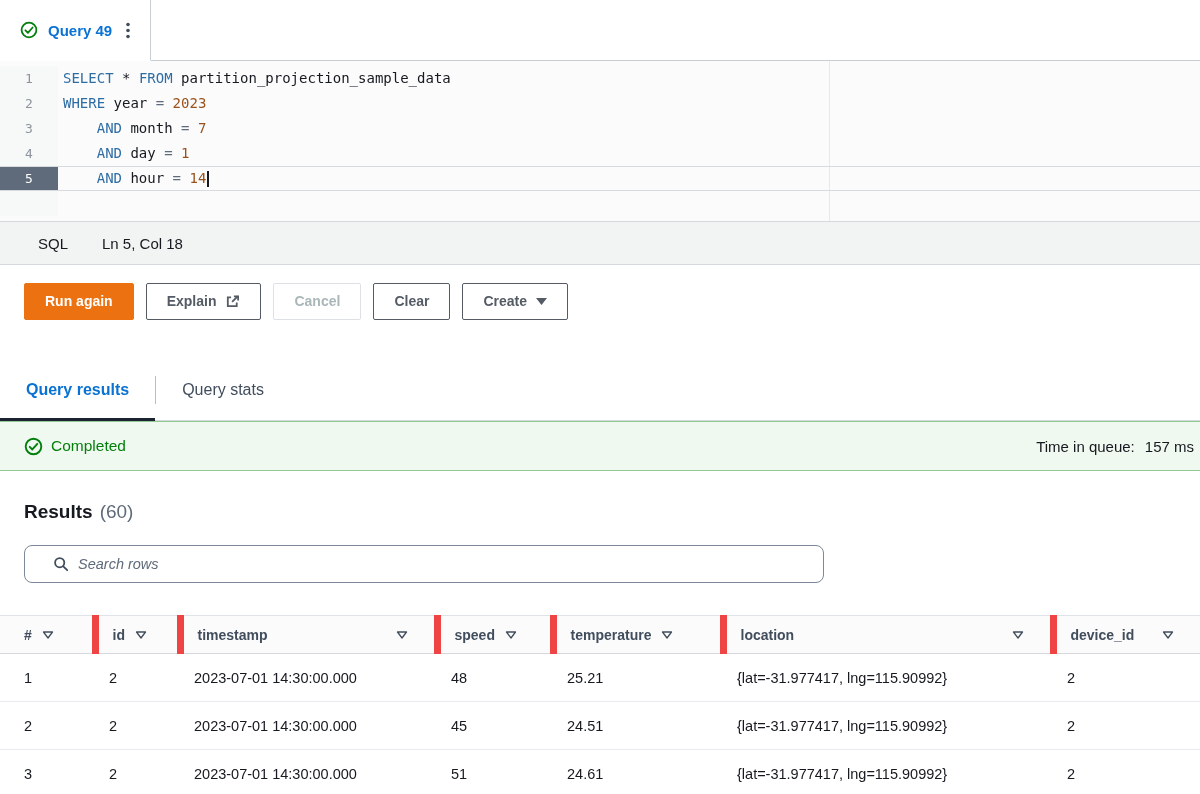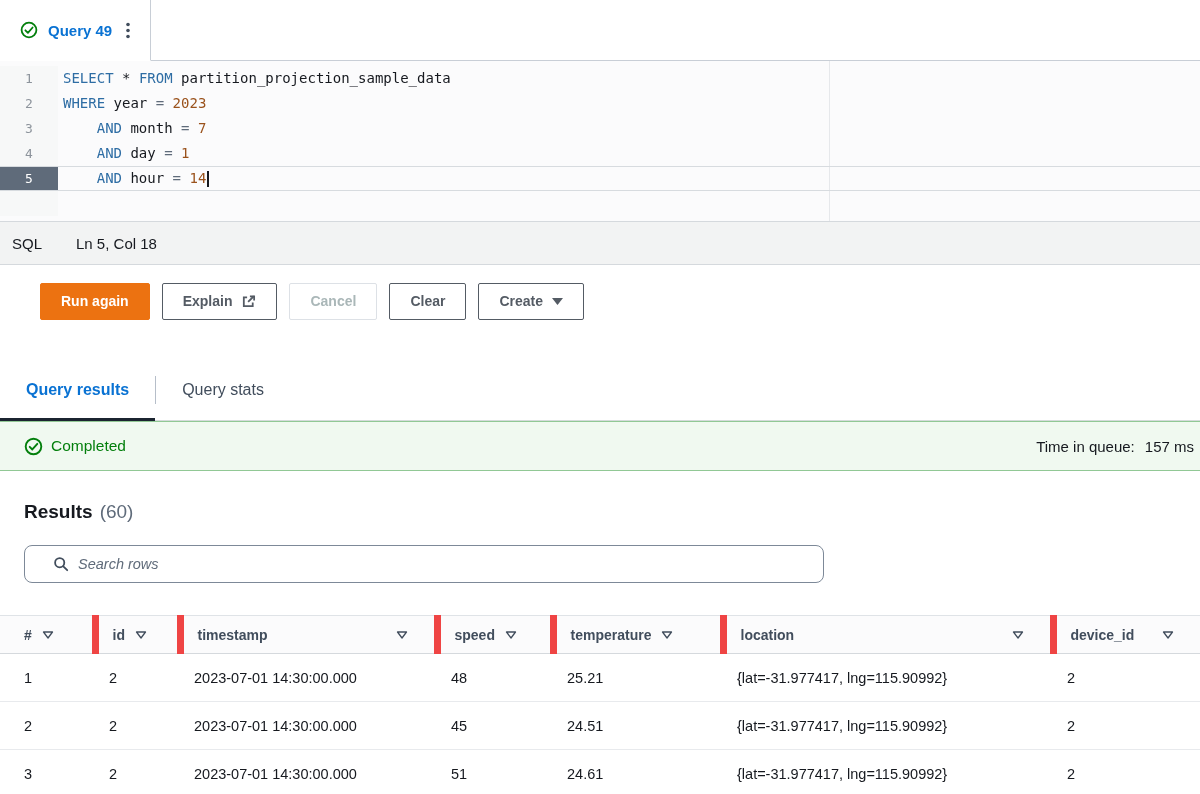--- a/index.html
+++ b/index.html
@@ -25,24 +25,24 @@
   .code-line.active { border-top: 1px solid #d7dbdf; border-bottom: 1px solid #d7dbdf; line-height: 23px; }
   .code-line.active .gutter { background: #5f6b7a; color: #ffffff; }
   .tok.kw { color: #2e6da4; }
   .tok.pl { color: #16191f; }
   .tok.op { color: #5f6b7a; }
   .tok.num { color: #9a521c; }
   .cursor { display: inline-block; width: 2px; height: 16px; background: #16191f; vertical-align: middle; margin-left: 1px; }
 
   
   .statusbar { height: 44px; background: #f2f3f3; border-top: 1px solid #d5d9dd; border-bottom: 1px solid #d5d9dd;
-    display: flex; align-items: center; padding: 0 12px; gap: 34px; font-size: 15px; color: #16191f; }
-
-  
-  .actions { display: flex; gap: 12px; padding: 18px 24px 40px 40px; align-items: center; background: #fff; }
+    display: flex; align-items: center; padding: 0 38px; gap: 34px; font-size: 15px; color: #16191f; }
+
+  
+  .actions { display: flex; gap: 12px; padding: 18px 24px 40px 24px; align-items: center; background: #fff; }
   .btn { font-family: "Liberation Sans", sans-serif; font-size: 14px; font-weight: 700; border-radius: 2px;
     padding: 9px 20px; background: #fff; border: 1px solid #545b64; color: #545b64;
     display: inline-flex; align-items: center; gap: 9px; cursor: pointer; line-height: 17px; }
   .btn.primary { background: #ec7211; border-color: #ec7211; color: #fff; }
   .btn.disabled { border-color: #dde1e6; color: #aab7b8; cursor: default; }
 
   
   .rtabs { display: flex; align-items: stretch; height: 61px; border-bottom: 1px solid #d5dbdb; background: #fff; }
   .rtab { display: flex; align-items: center; padding: 0 26px; font-size: 16px; position: relative; cursor: pointer; color: #414d5c; }
   .rtab.active { color: #0972d3; font-weight: 700; }

